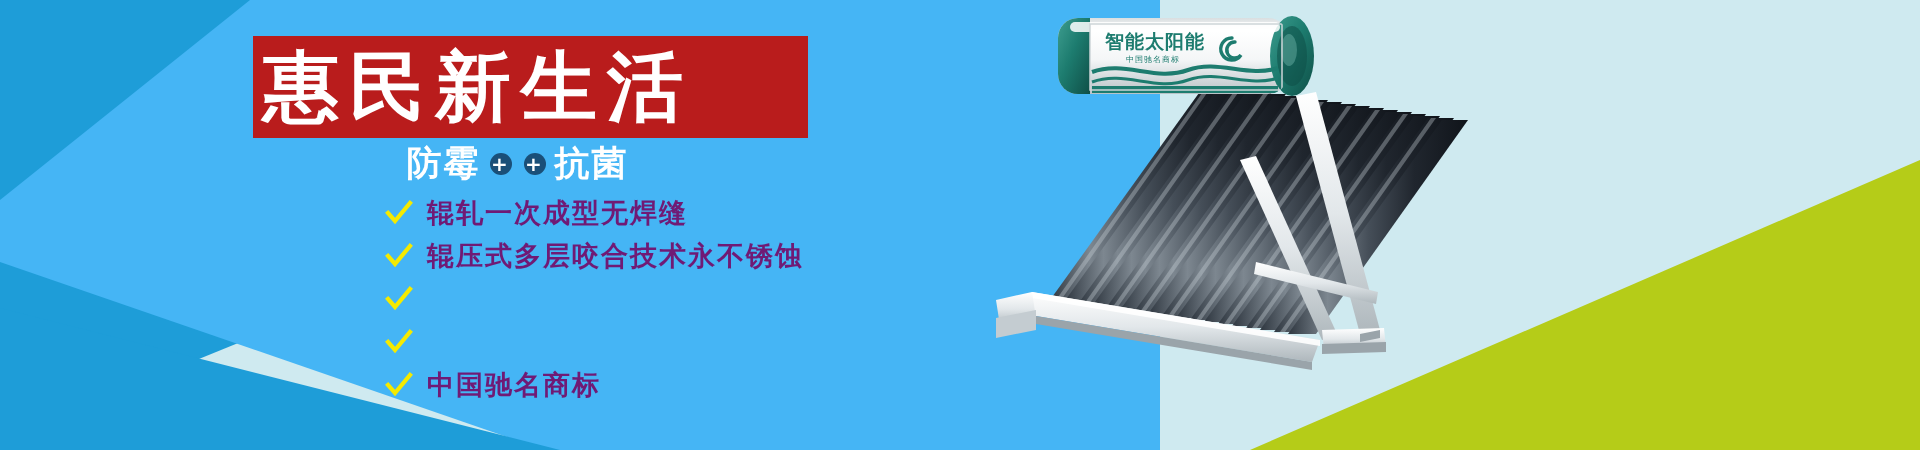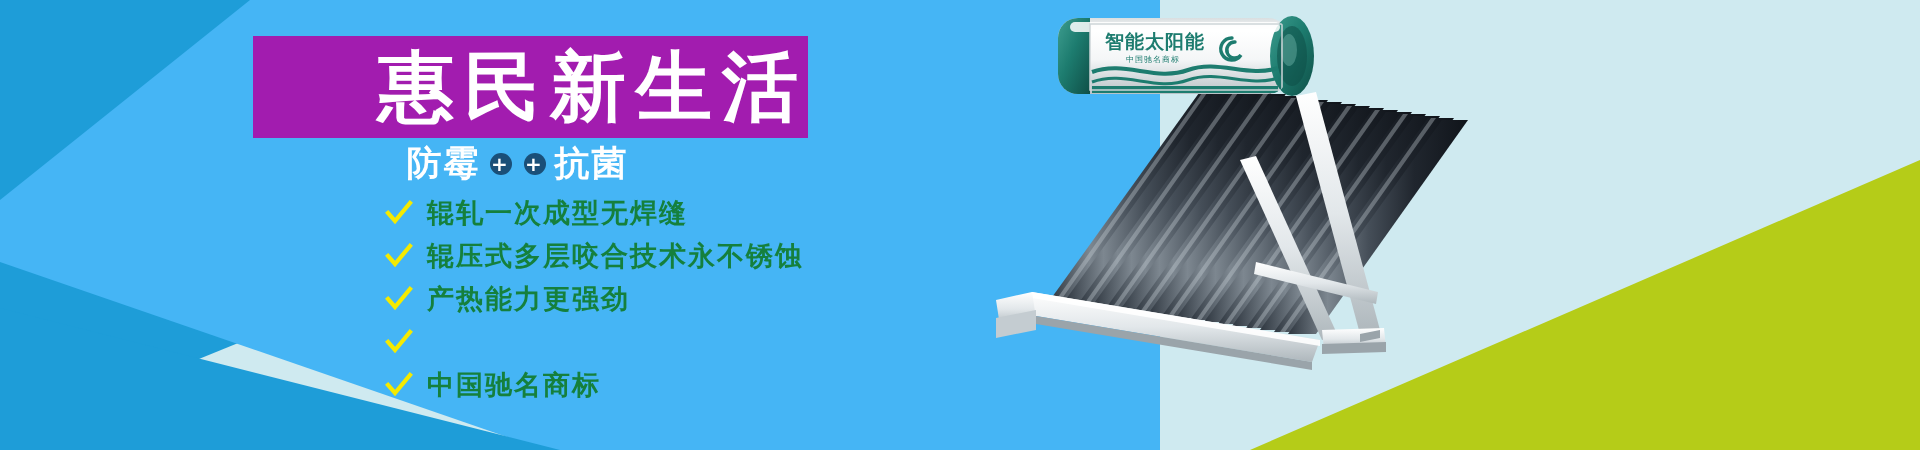--- a/index.html
+++ b/index.html
@@ -47,22 +47,22 @@
     right:0; bottom:0; width:820px; height:330px;
     background:#b5cc18;
     clip-path: polygon(820px 40px, 820px 330px, 150px 330px);
   }
 
   
   .title-box{
     position:absolute;
     left:253px; top:36px;
     width:555px; height:102px;
-    background:#a21caf;
-    display:flex; align-items:center; justify-content:flex-end;
+    background:#b91c1c;
+    display:flex; align-items:center; justify-content:flex-start;
   }
   .title-text{
     color:#ffffff;
     font-size:76px;
     font-weight:bold;
     letter-spacing:10px;
     line-height:1;
     text-indent:10px;
     font-family:"DejaVu Sans","Liberation Sans",sans-serif;
     white-space:nowrap;
@@ -110,21 +110,21 @@
     align-items:center;
     height:35px;
   }
   .check-icon{
     width:28px; height:28px;
     flex:0 0 28px;
     margin-right:14px;
     display:block;
   }
   .feature-text{
-    color:#15803d;
+    color:#701a75;
     font-size:27px;
     font-weight:bold;
     letter-spacing:2px;
     white-space:nowrap;
     line-height:1;
     font-family:"DejaVu Sans","Liberation Sans",sans-serif;
   }
 
   
   .product{
@@ -172,21 +172,20 @@
       <svg class="check-icon" viewBox="0 0 28 28">
         <path d="M3 14 L10 22 L25 4" stroke="#f5ea00" stroke-width="4.2" fill="none" stroke-linecap="square"></path>
       </svg>
       <span class="feature-text">辊压式多层咬合技术永不锈蚀</span>
     </div>
 
     <div class="feature-item">
       <svg class="check-icon" viewBox="0 0 28 28">
         <path d="M3 14 L10 22 L25 4" stroke="#f5ea00" stroke-width="4.2" fill="none" stroke-linecap="square"></path>
       </svg>
-      <span class="feature-text">产热能力更强劲</span>
     </div>
 
     <div class="feature-item">
       <svg class="check-icon" viewBox="0 0 28 28">
         <path d="M3 14 L10 22 L25 4" stroke="#f5ea00" stroke-width="4.2" fill="none" stroke-linecap="square"></path>
       </svg>
     </div>
 
     <div class="feature-item">
       <svg class="check-icon" viewBox="0 0 28 28">

